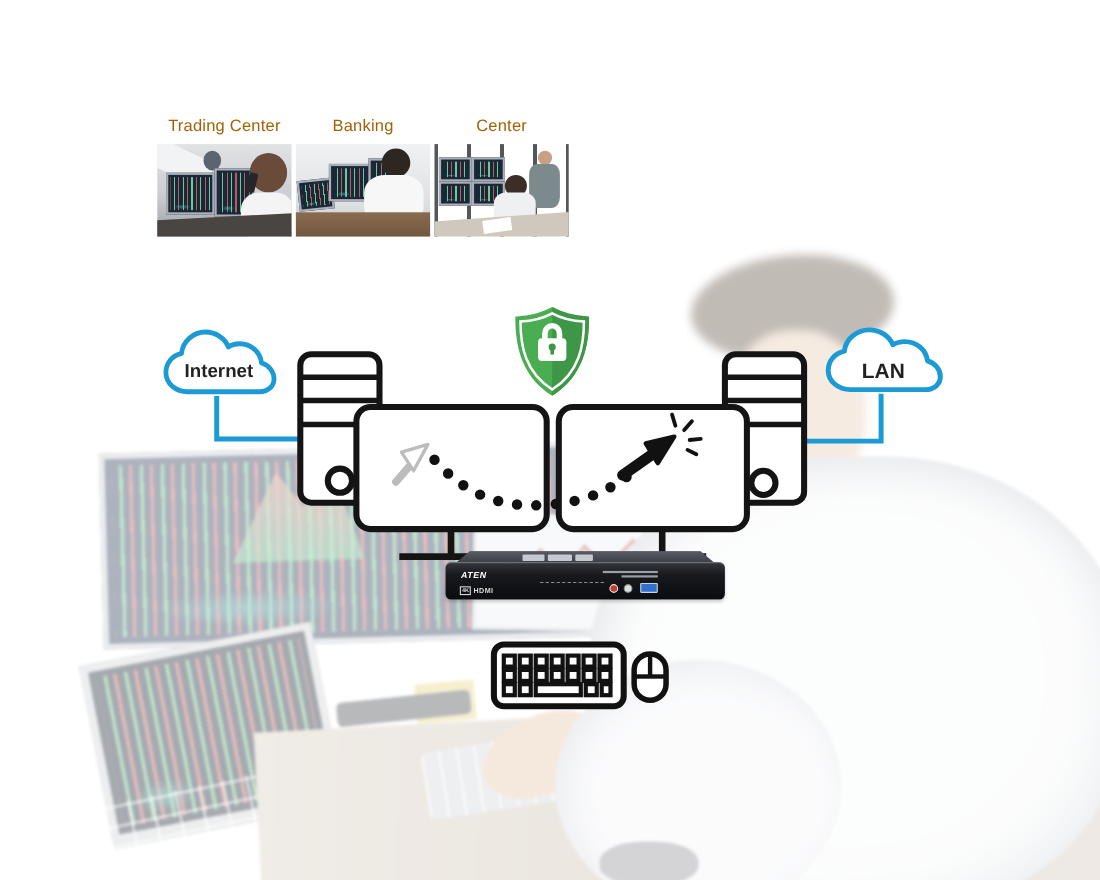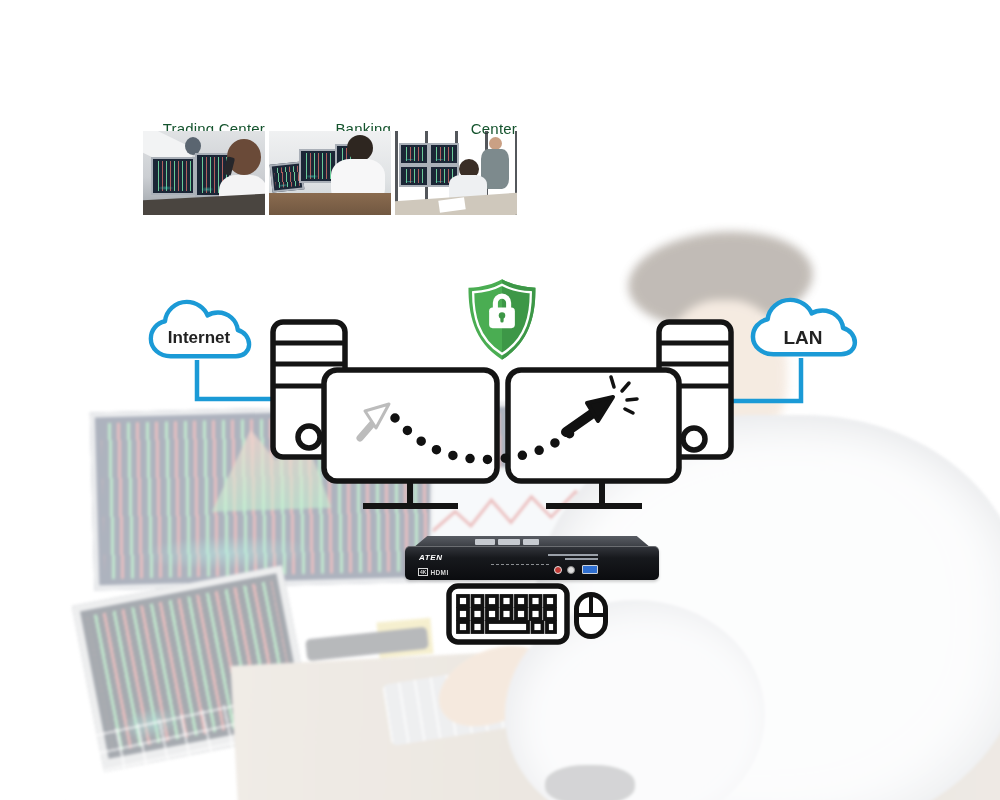--- a/index.html
+++ b/index.html
@@ -41,36 +41,36 @@
            transform:rotate(-5deg);filter:blur(4px);}
   .bg-neck{left:662px;top:300px;width:125px;height:150px;background:#e8d0ba;border-radius:45%;
            filter:blur(4px);}
   .bg-shirt{left:535px;top:415px;width:490px;height:420px;background:#fafbfc;border-radius:45%;
      box-shadow:inset 12px 10px 40px rgba(150,155,165,.45), inset -20px -10px 50px rgba(175,180,188,.35);}
   .bg-shirt2{left:505px;top:600px;width:260px;height:230px;background:#f6f7f9;border-radius:50%;
      box-shadow:inset 10px 8px 30px rgba(160,165,175,.4);}
   .bg-chair{left:545px;top:765px;width:90px;height:40px;background:#9a9b9e;border-radius:45%;}
 
   
-  .photo-label{position:absolute;top:120px;width:122px;text-align:right;font-size:15px;
-               color:#14532d;letter-spacing:.2px;}
+  .photo-label{position:absolute;top:106px;width:122px;text-align:center;font-size:15px;
+               color:#a16207;letter-spacing:.2px;}
   .photo{position:absolute;top:131px;width:122px;height:84px;overflow:hidden;}
   .p1{left:143px;background:linear-gradient(180deg,#e0e2e4,#cbced2 55%,#9aa0a6);}
   .p2{left:269px;background:linear-gradient(180deg,#f0f1f2,#dfe2e4 60%,#c8cdd1);}
   .p3{left:395px;background:linear-gradient(180deg,#70767d,#555a60 70%,#474c52);
       background-image:repeating-linear-gradient(90deg,rgba(40,44,50,.8) 0 3px,transparent 3px 30px);}
   .mon{position:absolute;background:#1b2636;border:2px solid #aab0b8;}
   .chart-tex{position:absolute;inset:2px;
      background-image:radial-gradient(closest-side at 30% 90%, rgba(64,224,200,.5), transparent 75%),
        repeating-linear-gradient(90deg,transparent 0 3px,rgba(120,230,170,.85) 3px 4px,
          transparent 4px 7px,rgba(240,120,110,.7) 7px 8px);}
   .blob{position:absolute;border-radius:50%;}
 
   
-  .device{position:absolute;left:405px;top:536px;width:254px;height:48px;}
+  .device{position:absolute;left:405px;top:501px;width:254px;height:48px;}
   .dev-top{position:absolute;left:8px;right:8px;top:0;height:12px;
      background:linear-gradient(180deg,#585c63,#393c42);clip-path:polygon(0 100%,6% 0,94% 0,100% 100%);}
   .dev-btn{position:absolute;top:3px;height:6px;background:#c6cad0;border-radius:1px;}
   .dev-body{position:absolute;top:10px;left:0;right:0;height:34px;border-radius:5px;
      background:linear-gradient(180deg,#34373d 0%,#17191d 35%,#0b0c0f 100%);
      box-shadow:inset 0 1px 0 rgba(255,255,255,.28), 0 2px 3px rgba(0,0,0,.18);}
   .dev-brand{position:absolute;left:14px;top:7px;color:#fff;font-weight:bold;font-style:italic;
      font-size:8px;letter-spacing:.6px;}
   .dev-badges{position:absolute;left:13px;bottom:4px;display:flex;align-items:center;gap:2px;}
   .k4{border:1px solid #d8d8d8;color:#d8d8d8;font-size:5px;line-height:6px;padding:0 1px;font-weight:bold;}

